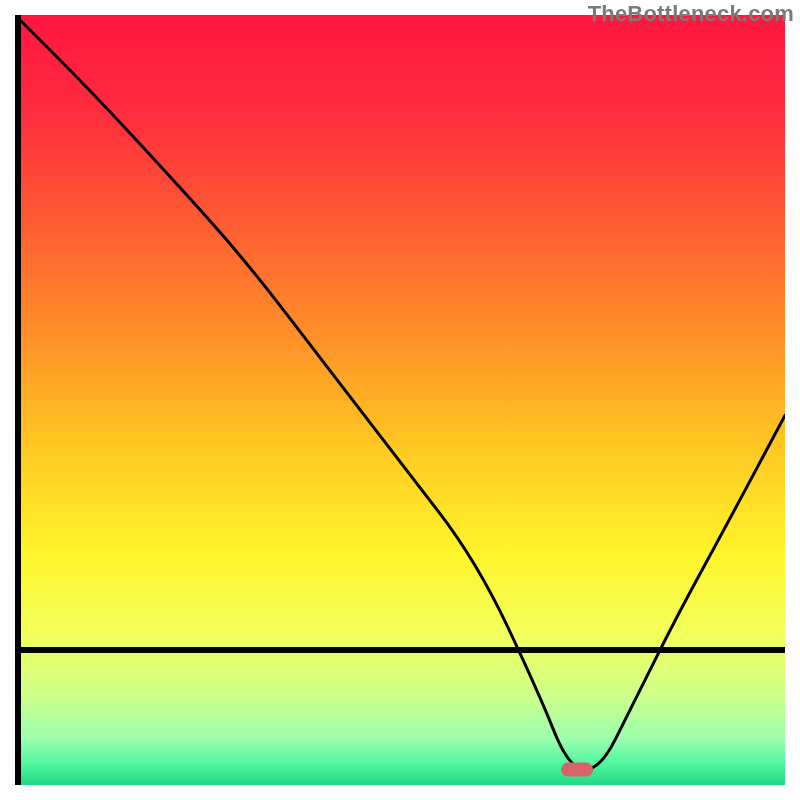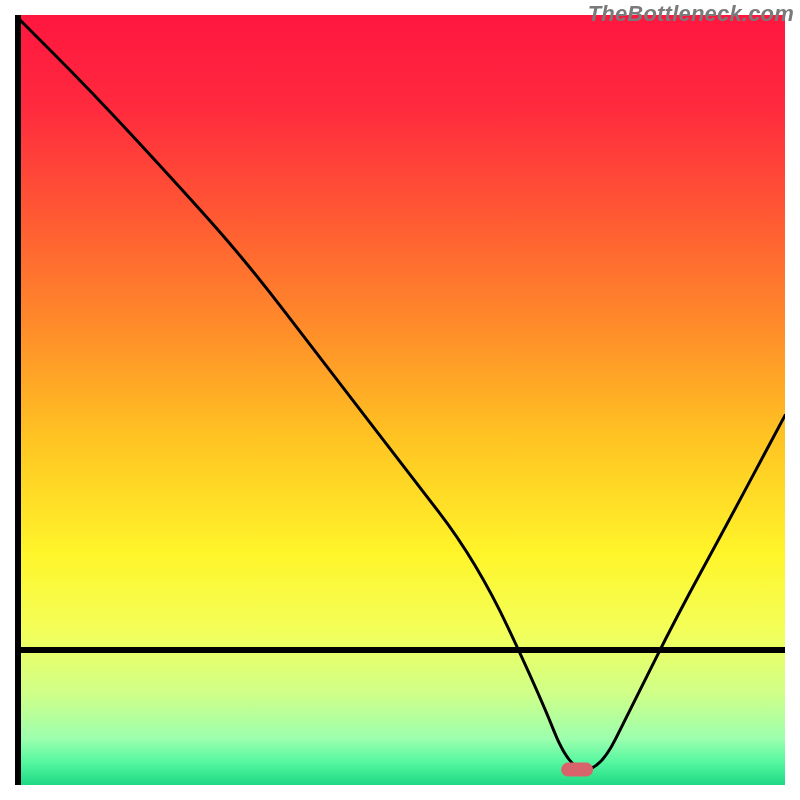--- a/index.html
+++ b/index.html
@@ -8,21 +8,20 @@
     width: 800px;
     height: 800px;
     background: #ffffff;
     font-family: Arial, Helvetica, sans-serif;
   }
   .chart-frame {
     position: relative;
     width: 800px;
     height: 668px;
     box-sizing: border-box;
-    font-style: italic;
   }
   .plot-area {
     position: absolute;
     left: 15px;
     top: 15px;
     width: 770px;
     height: 770px;
     box-sizing: border-box;
   }
   .plot-area svg {

